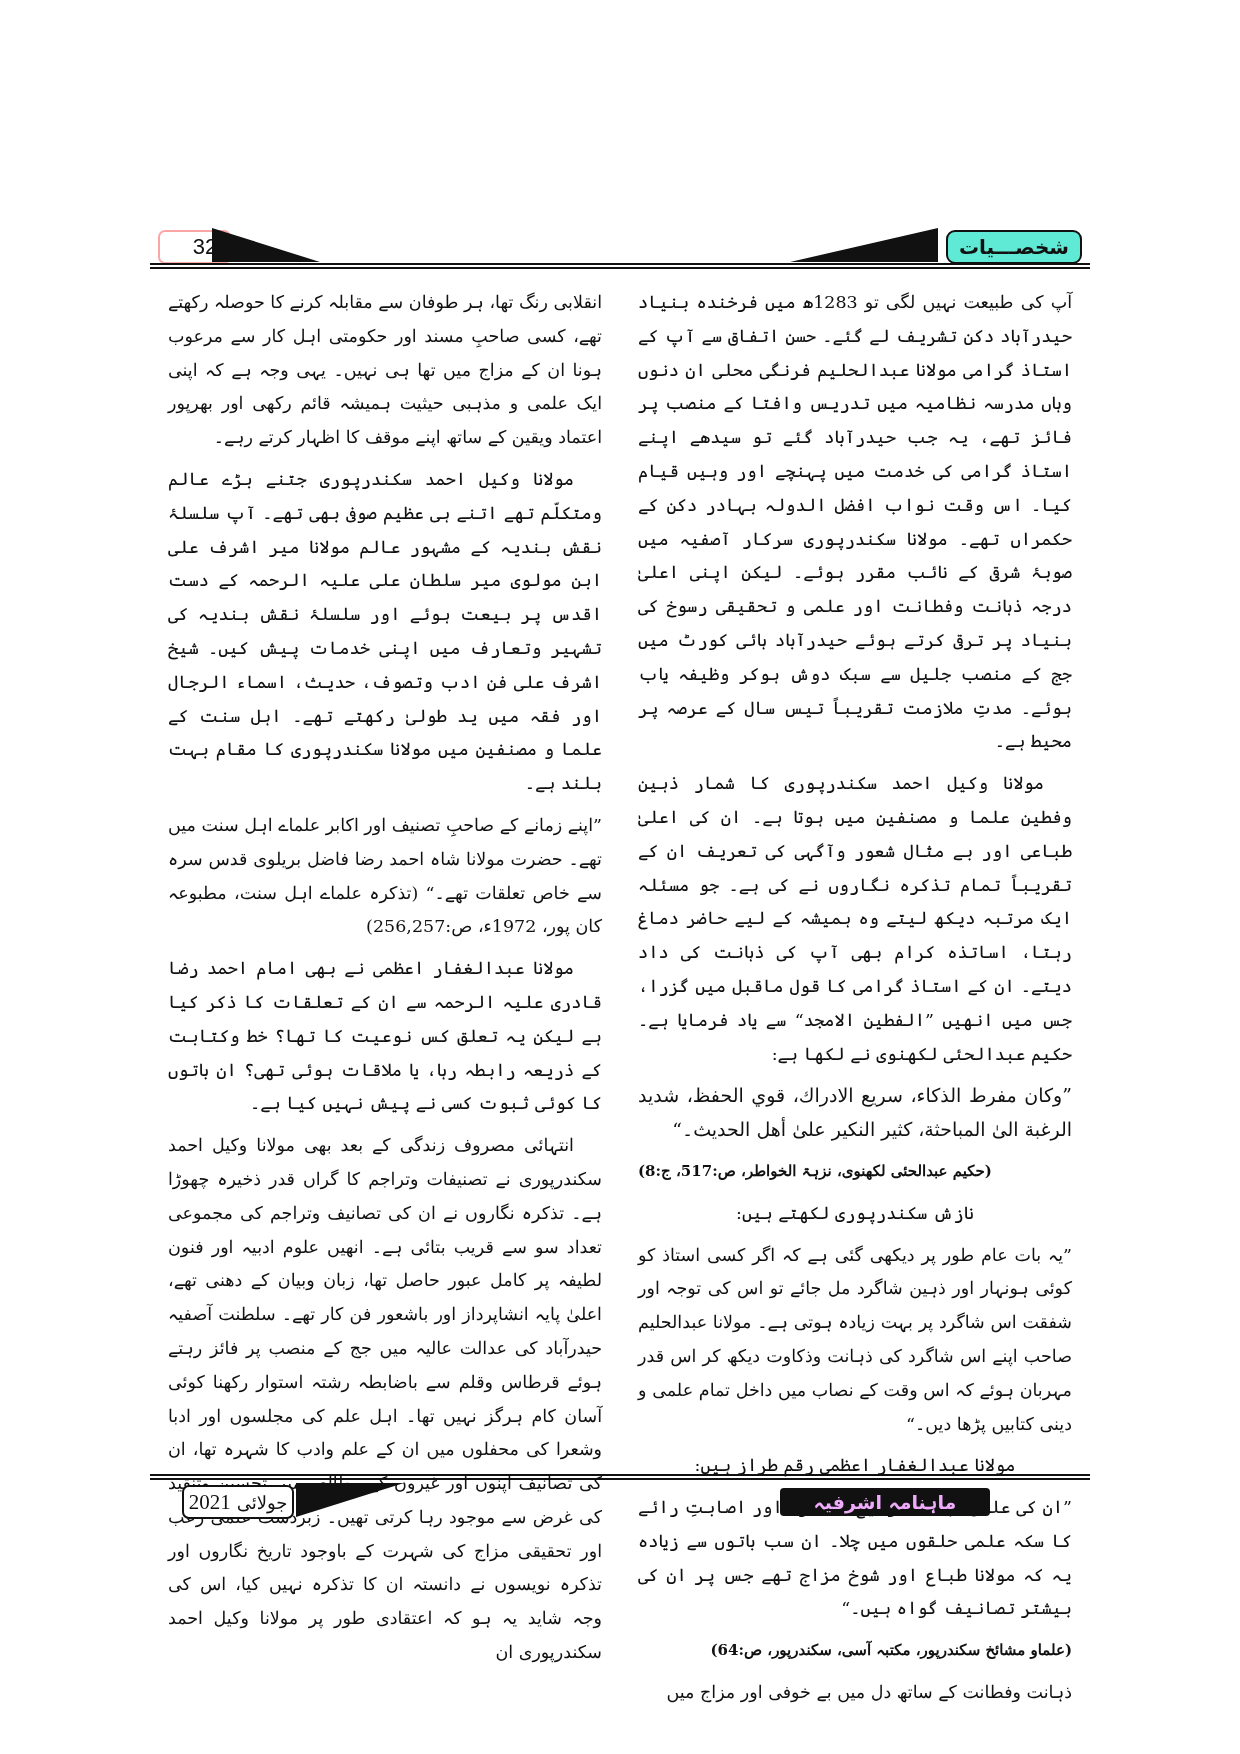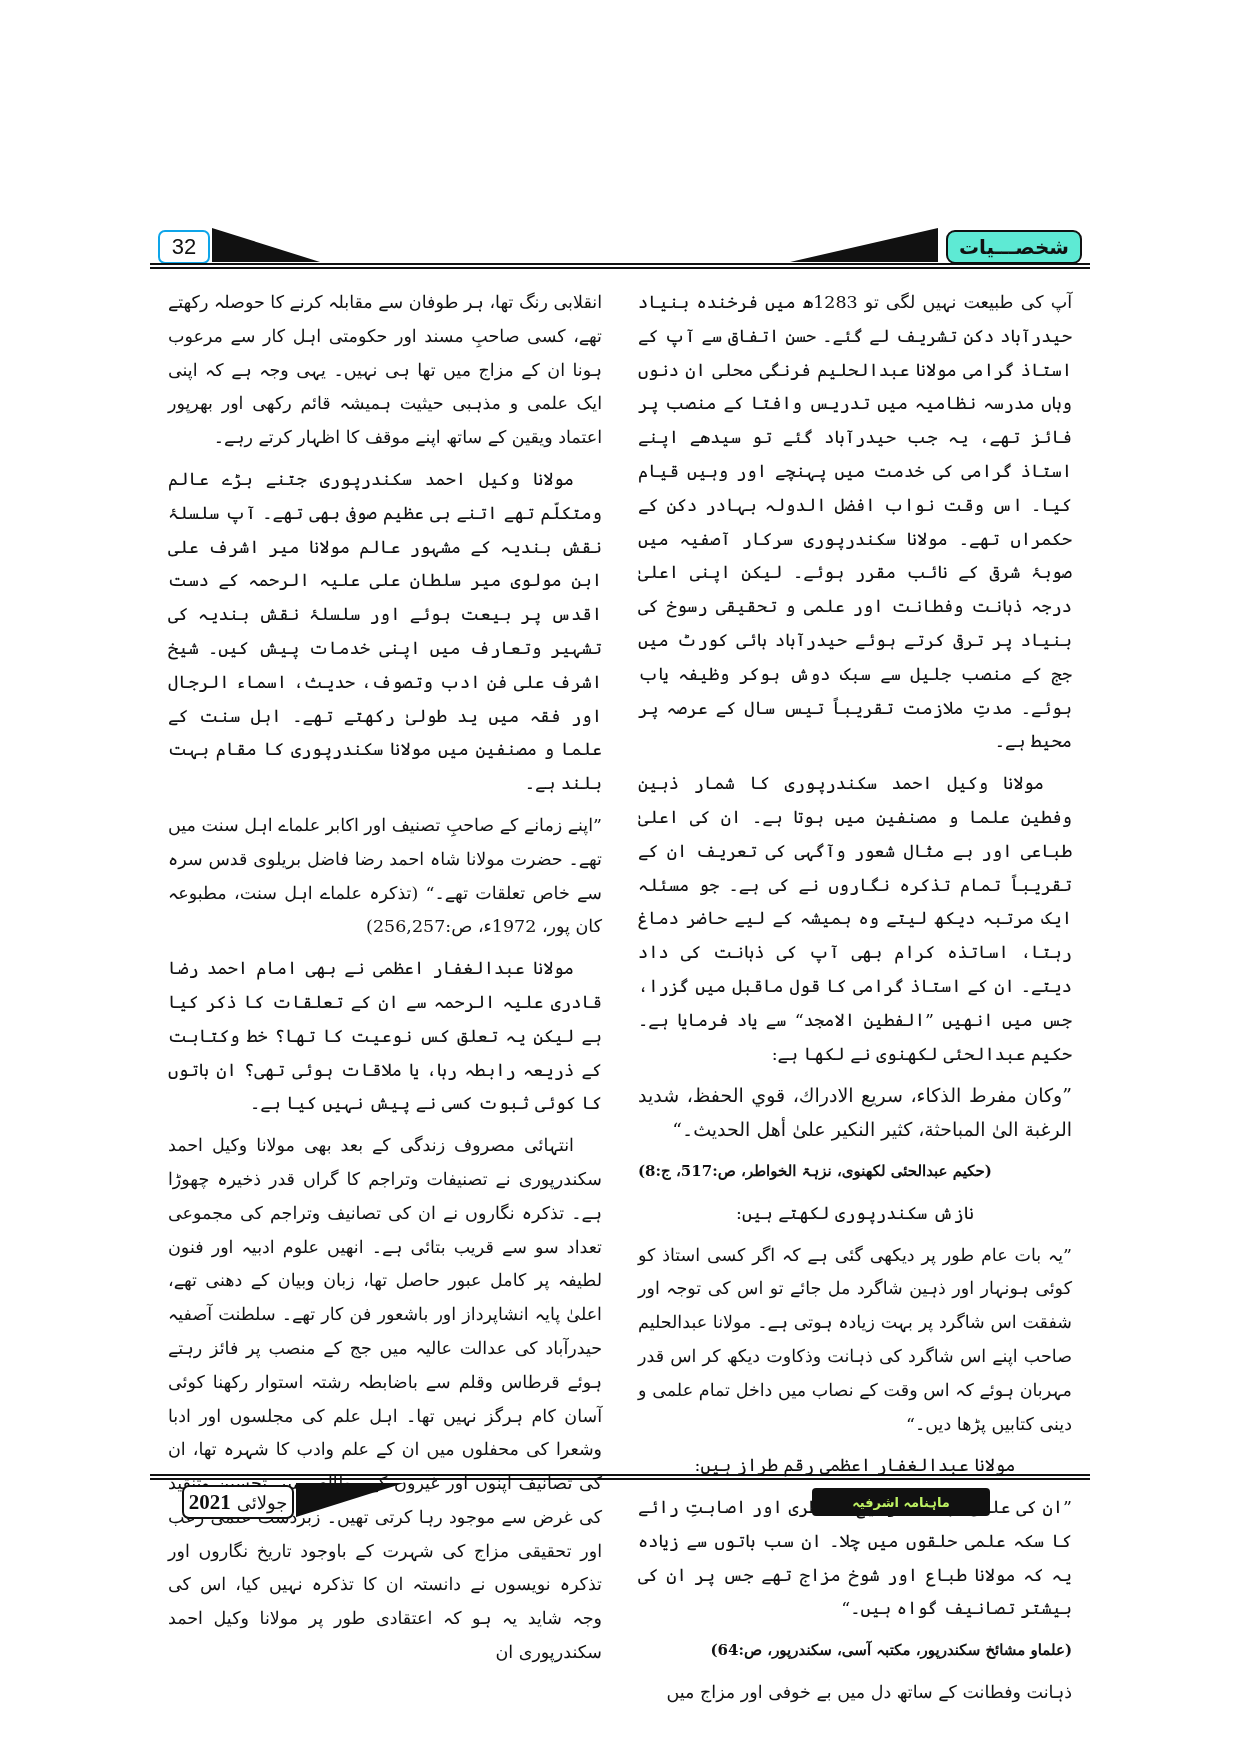--- a/index.html
+++ b/index.html
@@ -3,23 +3,23 @@
 <meta charset="utf-8">
 <style>
   html, body { margin: 0; padding: 0; background: #ffffff; }
   body { width: 1240px; height: 1754px; position: relative; overflow: hidden;
          font-family: "DejaVu Sans", sans-serif; color: #111; }
   .page { position: absolute; left: 0; top: 0; width: 1240px; height: 1754px; }
 
   
   .header { position: absolute; left: 150px; top: 228px; width: 940px; height: 40px; }
   .page-num-box { position: absolute; left: 8px; top: 2px; width: 48px; height: 30px;
-                  border: 2px solid #0ea5e9; border-radius: 7px; background: #fff;
+                  border: 2px solid #fca5a5; border-radius: 7px; background: #fff;
                   display: flex; align-items: center; justify-content: center;
-                  font-family: "Liberation Sans", sans-serif; font-size: 22px; }
+                  font-family: "Liberation Sans", sans-serif; font-size: 22px; padding-left: 21px; }
   .tri { position: absolute; }
   .section-box { position: absolute; right: 8px; top: 2px; width: 132px; height: 30px;
                  border: 2px solid #111; border-radius: 9px; background: #5eead4;
                  display: flex; align-items: center; justify-content: center;
                  font-family: "DejaVu Sans", sans-serif; font-weight: bold; font-size: 20px; direction: rtl; }
   .rule-double { position: absolute; left: 150px; width: 940px; height: 6px;
                  border-top: 2px solid #111; border-bottom: 2px solid #111; box-sizing: border-box; }
 
   
   .column { position: absolute; top: 278px; width: 450px; direction: rtl; text-align: justify;
@@ -31,25 +31,25 @@
   .para.center { text-align: center; }
   .para.citation { font-size: 15px; font-weight: bold; }
   .para.arabic { font-family: "DejaVu Serif", serif; font-size: 19px; }
 
   
   .footer { position: absolute; left: 150px; top: 1483px; width: 940px; height: 40px; }
   .date-box { position: absolute; left: 32px; top: 2px; width: 108px; height: 30px;
               border: 2px solid #111; border-radius: 7px; background: #fff;
               display: flex; align-items: center; justify-content: center; gap: 6px; direction: rtl;
               font-family: "DejaVu Serif", serif; font-size: 18px; }
-  .date-box .year { font-weight: bold; font-size: 21px; font-family: "Liberation Serif", serif; }
-  .magazine-box { position: absolute; right: 100px; top: 5px; width: 178px; height: 28px;
-                  background: #111; color: #bef264; border-radius: 4px;
+  .date-box .year { font-weight: normal; font-size: 21px; font-family: "Liberation Serif", serif; }
+  .magazine-box { position: absolute; right: 100px; top: 5px; width: 210px; height: 28px;
+                  background: #111; color: #f0abfc; border-radius: 4px;
                   display: flex; align-items: center; justify-content: center; direction: rtl;
-                  font-family: "DejaVu Sans", sans-serif; font-weight: bold; font-size: 13px; }
+                  font-family: "DejaVu Sans", sans-serif; font-weight: bold; font-size: 19px; }
 </style>
 </head>
 <body>
 
 <div class="page">
 
   <div class="header">
     <div class="page-num-box">32</div>
     <svg class="tri" style="left:62px; top:0px;" width="110" height="36">
       <polygon points="0,0 0,34 108,34" fill="#111"></polygon>

